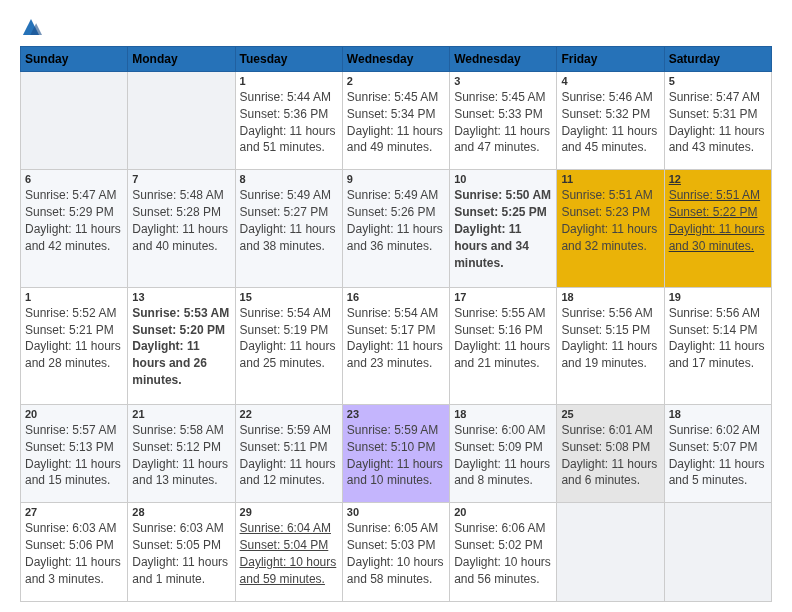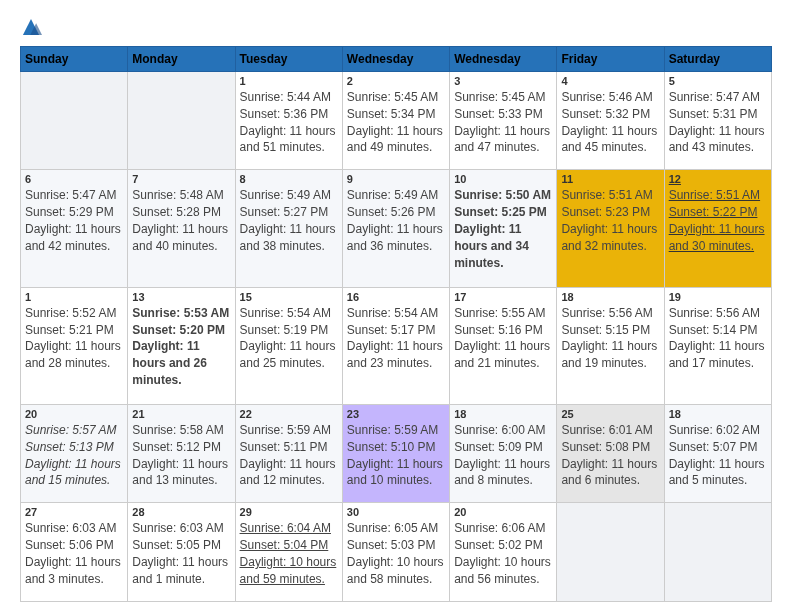--- a/index.html
+++ b/index.html
@@ -238,21 +238,21 @@
           <td>
             <div class="day-num">19</div>
             <div class="day-info" style="white-space: pre-line;">Sunrise: 5:56 AM
 Sunset: 5:14 PM
 Daylight: 11 hours and 17 minutes.</div>
           </td>
         </tr>
         <tr>
           <td style="background: rgb(245, 247, 250);">
             <div class="day-num">20</div>
-            <div class="day-info" style="white-space: pre-line; font-style: italic;">Sunrise: 5:57 AM
+            <div class="day-info" style="white-space: pre-line;">Sunrise: 5:57 AM
 Sunset: 5:13 PM
 Daylight: 11 hours and 15 minutes.</div>
           </td>
           <td style="background: rgb(245, 247, 250);">
             <div class="day-num">21</div>
             <div class="day-info" style="white-space: pre-line;">Sunrise: 5:58 AM
 Sunset: 5:12 PM
 Daylight: 11 hours and 13 minutes.</div>
           </td>
           <td style="background: rgb(245, 247, 250);">

